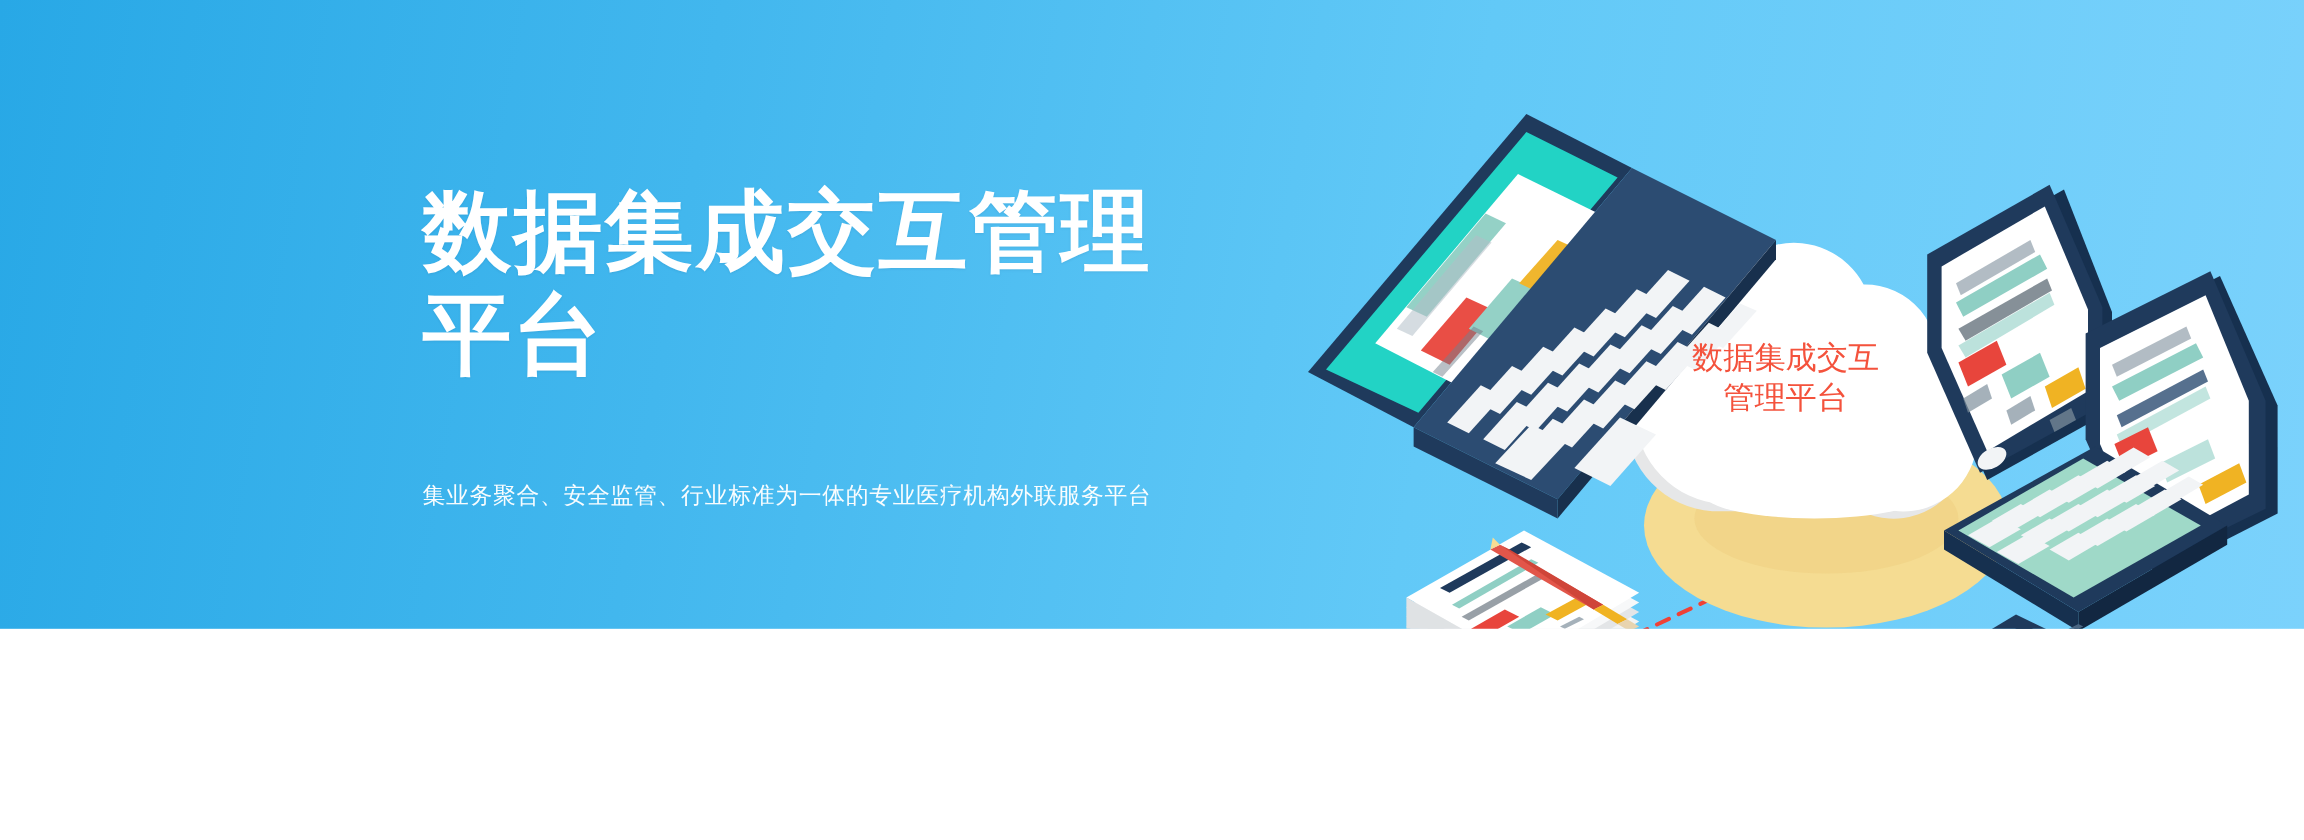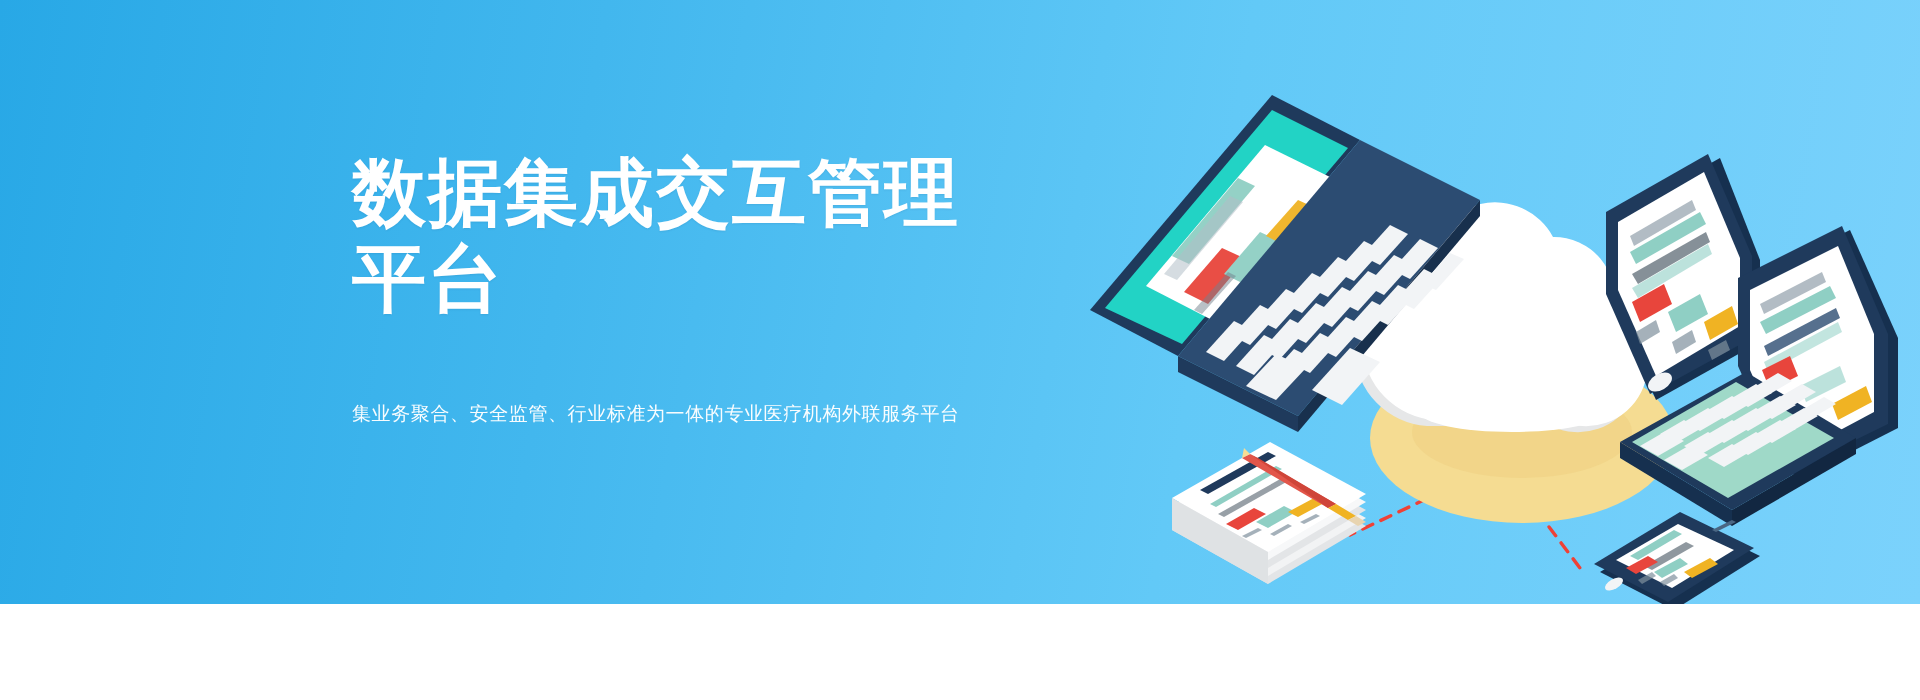--- a/index.html
+++ b/index.html
@@ -4,21 +4,21 @@
 <title>Banner</title>
 <style>
   * { margin:0; padding:0; box-sizing:border-box; }
   html, body {
     width:1920px; height:700px;
     overflow:hidden;
     font-family:"Liberation Sans","DejaVu Sans",sans-serif;
   }
   #banner {
     position:relative;
-    width:1920px; height:604px;
+    width:1920px; height:524px;
     background:linear-gradient(100deg,#28a8e6 0%,#42b7ee 30%,#62c9f7 62%,#7bd2fc 100%);
     overflow:hidden;
     text-decoration:underline;
   }
 
   
   #text-block {
     position:absolute;
     left:352px; top:150px;
     width:700px;
@@ -256,15 +256,17 @@
         <g>
           <path d="M182 398 L190 394 L276 444 L268 448 Z" fill="#e2564a"></path>
           <path d="M190 394 L198 398 L276 444 L268 448 Z" fill="#cf4539"></path>
           <path d="M268 448 L276 444 L296 456 L288 460 Z" fill="#f0b323"></path>
           <path d="M288 460 L296 456 L306 462 L298 466 Z" fill="#e8d4b0"></path>
           <path d="M182 398 L190 394 L184 388 Z" fill="#f7dd93"></path>
         </g>
       </g>
     </svg>
 
+    <div class="cloud-label">数据集成交互
+管理平台</div>
   </div>
 
 </div>
 
 </body></html>

